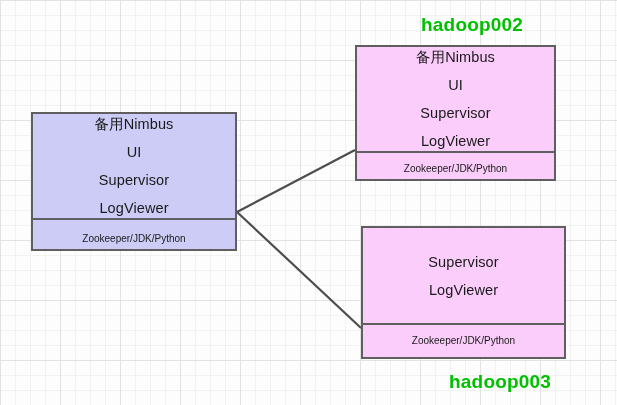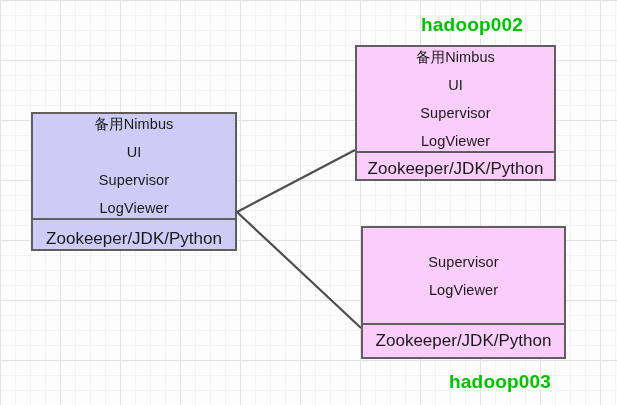--- a/index.html
+++ b/index.html
@@ -67,21 +67,21 @@
   }
 
   .node .platform {
     flex: 0 0 auto;
     border-top: 2px solid #5f5f5f;
     display: flex;
     align-items: center;
     justify-content: center;
     text-align: center;
     color: #1a1a1a;
-    font-size: 17px;
+    font-size: 10px;
     line-height: 20px;
     white-space: nowrap;
   }
 
   .node.lavender {
     background: #ccccf6;
   }
   .node.pink {
     background: #fbcdfb;
   }

